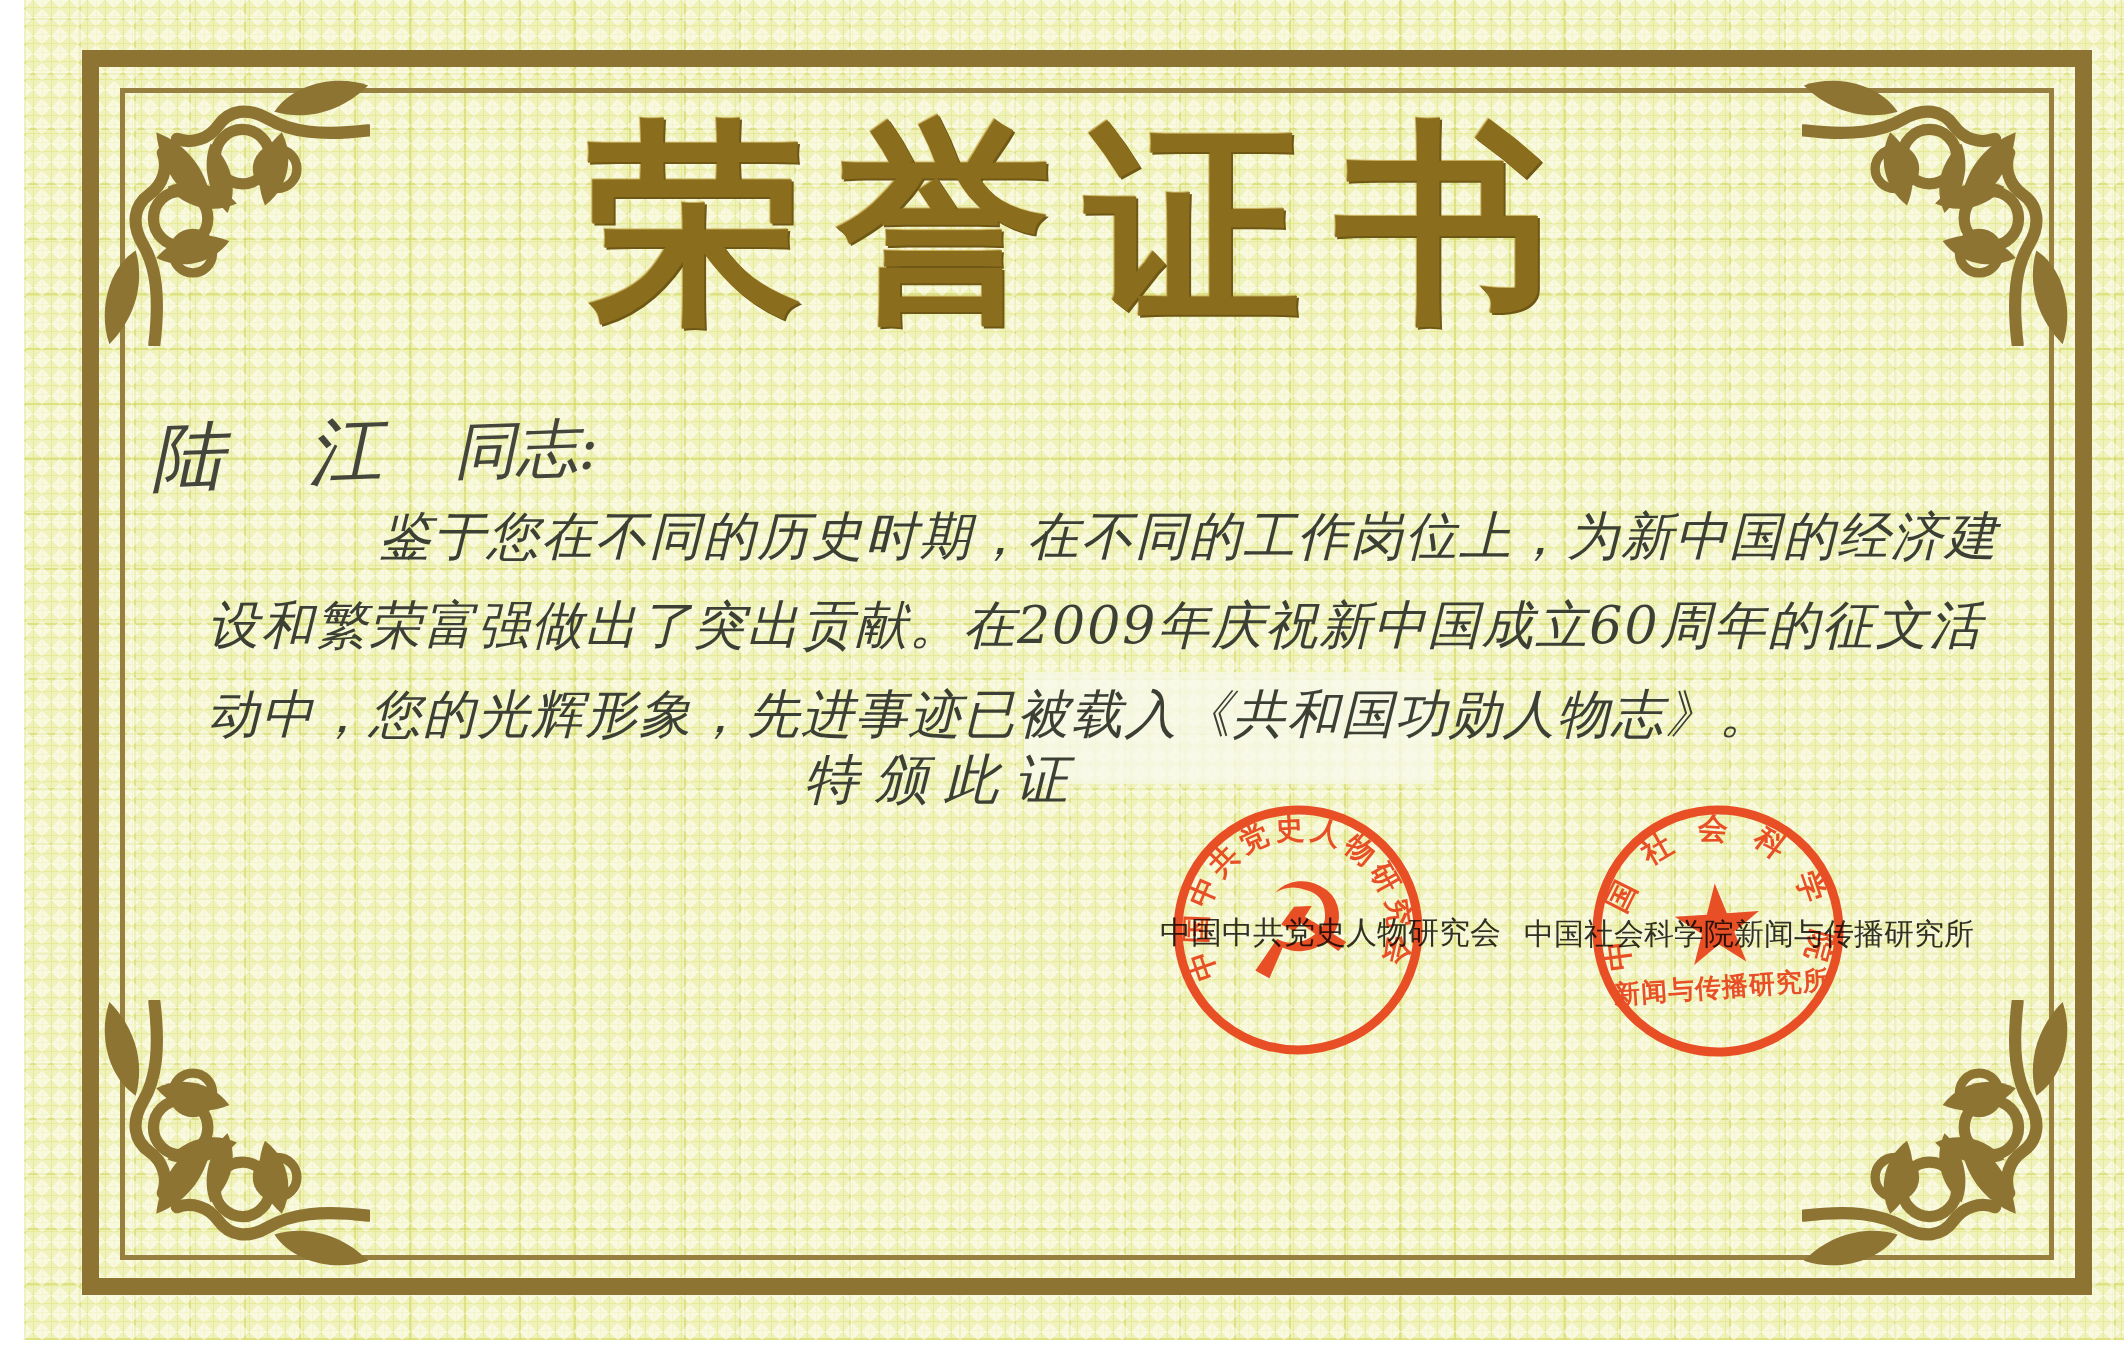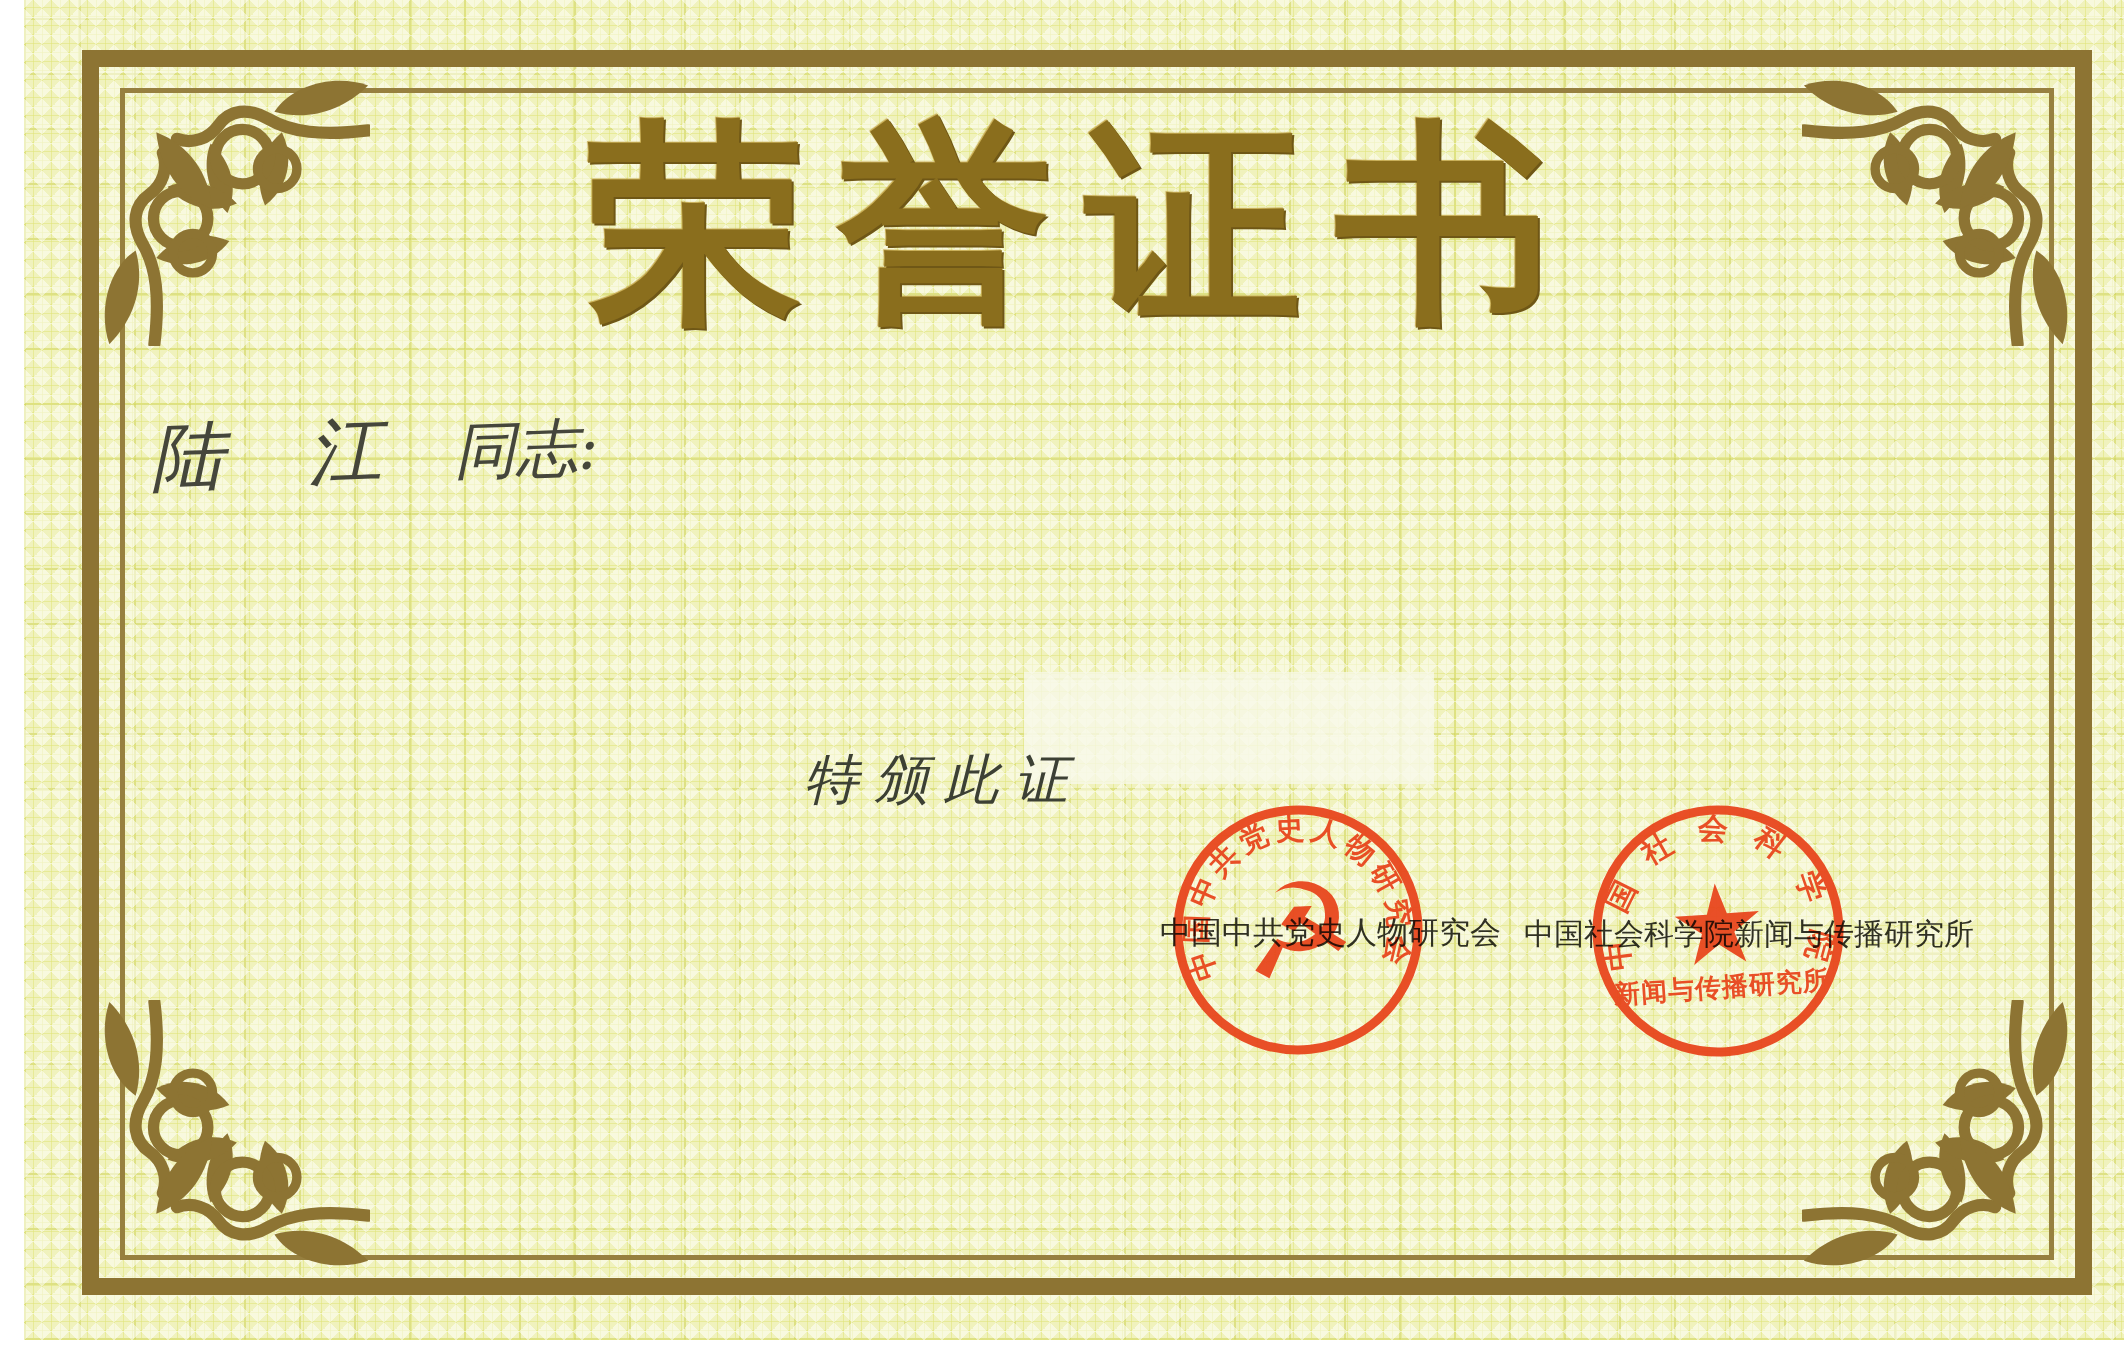--- a/index.html
+++ b/index.html
@@ -129,20 +129,25 @@
     <use href="#flourish-arm" transform="matrix(0,1,1,0,0,0)"></use>
     <path class="gold-fill" d="M92,92 C128,106 148,136 152,174 C116,160 96,130 92,92 Z"></path>
   </svg>
 
   <div class="title">荣誉证书</div>
 
   <div class="recipient">
     <span class="rname">陆 江</span><span>同志:</span>
   </div>
 
+  <div class="body-text">
+    <div class="indent">鉴于您在不同的历史时期，在不同的工作岗位上，为新中国的经济建</div>
+    <div>设和繁荣富强做出了突出贡献。在2009年庆祝新中国成立60周年的征文活</div>
+    <div>动中，您的光辉形象，先进事迹已被载入《共和国功勋人物志》。</div>
+  </div>
 
   <div class="closing">特颁此证</div>
 
   <svg class="seal left-seal" viewBox="0 0 262 262">
     <circle cx="131" cy="131" r="120" fill="none" stroke="#e8431a" stroke-width="9"></circle>
     <path id="arcL" d="M47.6,169.9 A92,92 0 1 1 214.4,169.9" fill="none"></path>
     <text class="ring-text left-ring">
       <textPath href="#arcL" startOffset="2">中国中共党史人物研究会</textPath>
     </text>
     <text class="emblem" x="131" y="176" font-size="128" text-anchor="middle">☭</text>

